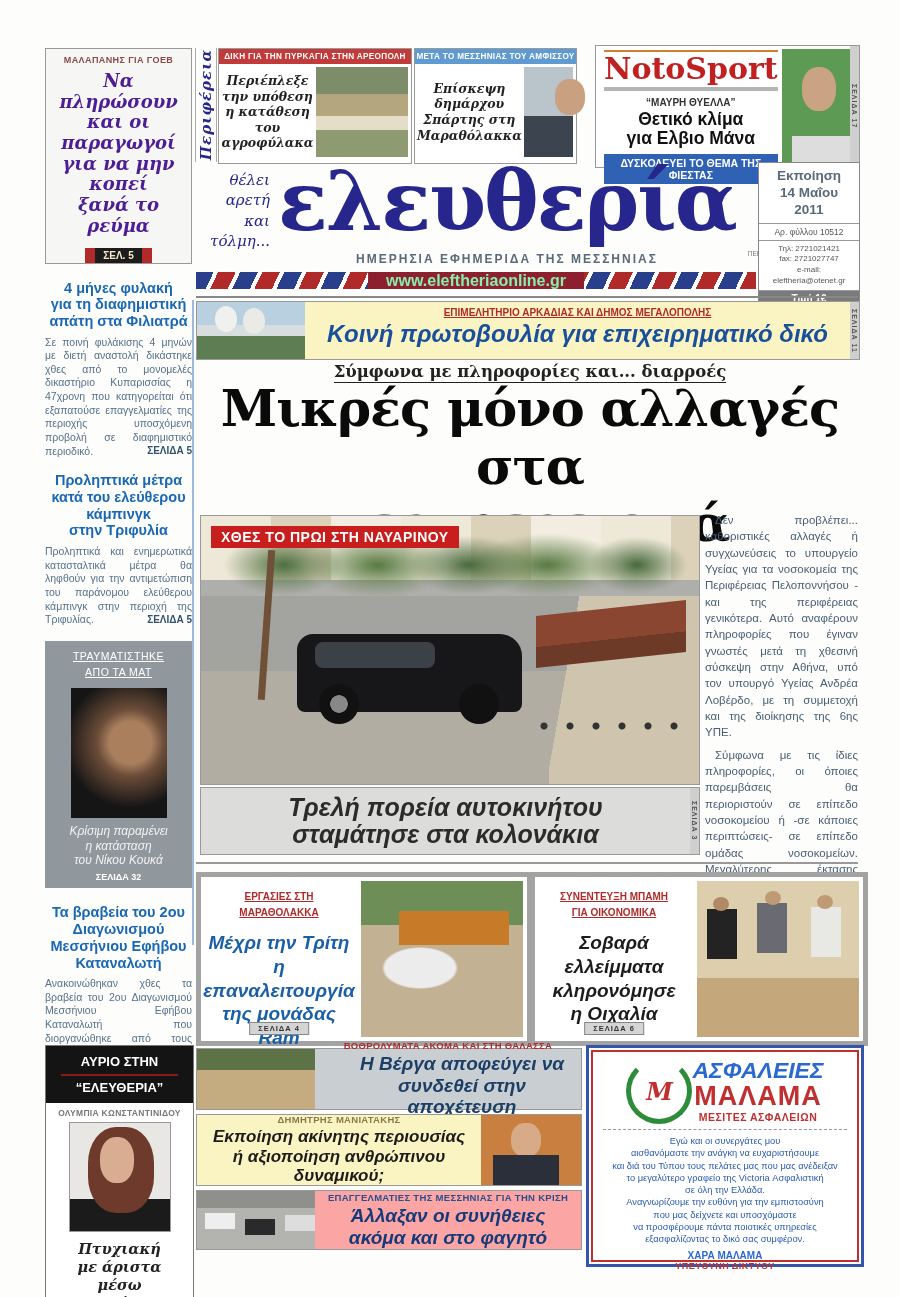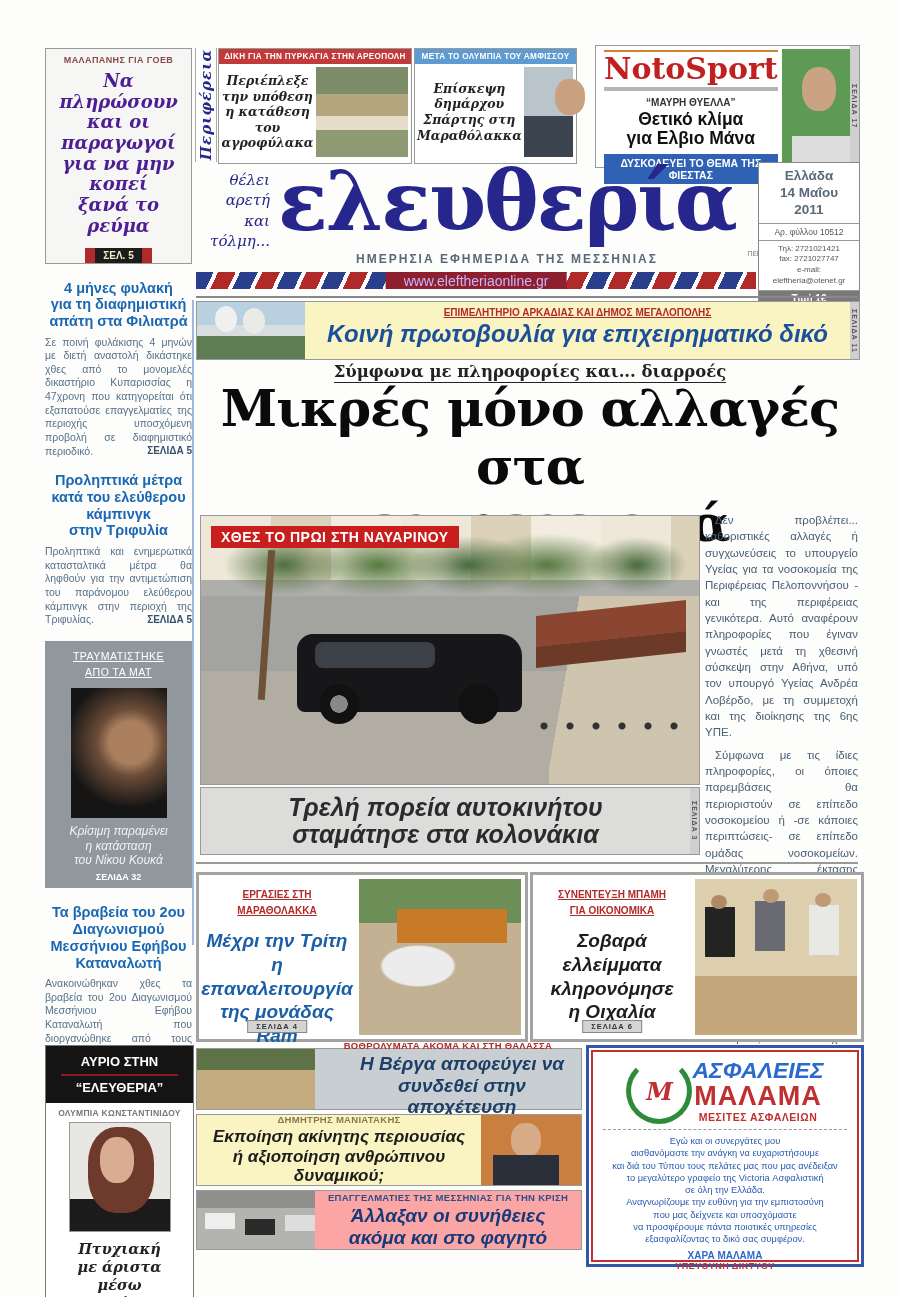--- a/index.html
+++ b/index.html
@@ -44,21 +44,21 @@
   .noto-photo{width:78px;margin:3px 0;background:linear-gradient(180deg,#5d9b55 0 100%);position:relative;}
   .noto-photo:before{content:"";position:absolute;left:20px;top:18px;width:34px;height:44px;border-radius:45%;background:#c9a384;}
   .noto-photo:after{content:"";position:absolute;left:10px;bottom:0;width:58px;height:28px;background:#ddd;}
   .vstrip{writing-mode:vertical-rl;background:#cfcfcf;color:#555;font-size:7px;font-weight:bold;text-align:center;padding:2px 1px;letter-spacing:1px;}
   
   .motto{left:198px;top:170px;width:72px;text-align:right;font-family:"DejaVu Serif",serif;font-style:italic;color:#26268c;font-size:15px;line-height:1.35;}
   .logo{left:268px;top:158px;width:478px;text-align:center;font-family:"DejaVu Serif",serif;font-weight:bold;color:#26268c;font-size:82px;letter-spacing:-2px;line-height:1.05;}
   .subtitle{left:268px;top:252px;width:478px;text-align:center;font-size:12px;letter-spacing:2px;color:#5a6a7a;font-weight:bold;}
   .edition-small{left:742px;top:250px;width:60px;font-size:6.5px;color:#777;text-align:center;line-height:1.3;}
   .stripe-bar{left:196px;top:272px;width:560px;height:17px;background:repeating-linear-gradient(115deg,#2a3f8c 0 16px,#fff 16px 20px,#b02a2a 20px 36px,#fff 36px 40px);}
-  .stripe-label{position:absolute;left:50%;top:0;transform:translateX(-50%);height:17px;background:#8e1f2f;color:#c4b5fd;font-weight:normal;font-size:14px;padding:0 18px;display:flex;align-items:center;}
+  .stripe-label{position:absolute;left:50%;top:0;transform:translateX(-50%);height:17px;background:#8e1f2f;color:#86efac;font-weight:bold;font-size:16px;padding:0 18px;display:flex;align-items:center;}
   .datebox{left:758px;top:162px;width:100px;border:1px solid #888;background:#fff;text-align:center;font-size:9px;color:#555;}
   .datebox .d1{font-size:13.5px;font-weight:bold;color:#5a6a7a;line-height:1.25;padding:5px 0 4px;border-bottom:1px solid #999;}
   .datebox .d2{padding:3px 0;border-bottom:1px solid #999;font-size:8.5px;}
   .datebox .d3{padding:3px 0;font-size:8px;line-height:1.35;border-bottom:1px solid #999;}
   .datebox .d4{background:#7a7a7a;color:#fff;font-size:10px;font-weight:bold;padding:2px 0;}
   .mast-rule{left:196px;top:296px;width:662px;height:2px;background:#888;}
   
   .banner{left:196px;top:301px;width:662px;height:57px;border:1px solid #999;display:flex;background:#faf4c2;}
   .banner-photo{width:108px;background:linear-gradient(180deg,#b9d0e0 0 40%,#d8dde0 40% 60%,#5f7d52 60%);position:relative;}
   .banner-photo:before{content:"";position:absolute;left:18px;top:4px;width:22px;height:26px;border-radius:50%;background:#f0f0ee;box-shadow:28px 2px 0 #eaeae6;}
@@ -81,21 +81,21 @@
   .pm-trunk{position:absolute;left:62px;top:34px;width:7px;height:150px;background:#6e5136;transform:rotate(4deg);}
   .pm-bollards{position:absolute;left:330px;top:205px;width:150px;height:10px;background:radial-gradient(circle,#333 0 3px,transparent 4px) 0 0/26px 10px repeat-x;}
   .photo-label{position:absolute;left:10px;top:10px;background:#c81e1e;color:#fff;font-weight:bold;font-size:14px;padding:3px 10px;letter-spacing:.5px;}
   .caption{left:200px;top:787px;width:498px;height:66px;border:1px solid #999;background:#dcdcda;display:flex;align-items:center;}
   .caption-text{flex:1;text-align:center;font-weight:bold;font-style:italic;font-size:25px;line-height:1.1;color:#2b2b2b;}
   .article{left:705px;top:512px;width:153px;font-size:11.5px;line-height:1.42;color:#4a6075;text-align:justify;}
   .article p{margin:0 0 6px;text-indent:10px;}
   .article .sb-pageref{font-size:10.5px;}
   .mid-rule{left:196px;top:862px;width:662px;height:2px;background:#999;}
   
-  .midbox{border:3px solid #a3a3a3;background:#fff;display:flex;height:164px;}
+  .midbox{border:5px solid #a3a3a3;background:#fff;display:flex;height:164px;}
   .mid-text{flex:1;text-align:center;padding-top:12px;position:relative;}
   .mid-tag{font-size:10px;font-weight:bold;color:#b02a2a;text-decoration:underline;line-height:1.6;}
   .mid-head{font-size:19px;font-weight:bold;font-style:italic;line-height:1.25;margin-top:10px;}
   .mid-head.blue{color:#1a5fa8;}
   .mid-head.dark{color:#1c1c1c;}
   .mid-badge{position:absolute;bottom:6px;left:50%;transform:translateX(-50%);border:1px solid #888;background:#d4d4d4;color:#333;font-size:7.5px;font-weight:bold;letter-spacing:1px;padding:1px 8px;}
   .mid-photo{width:162px;margin:4px;}
   .ph-landfill{background:linear-gradient(180deg,#6d8f57 0 28%,#c2b193 28%);position:relative;}
   .ph-landfill:before{content:"";position:absolute;left:38px;top:30px;width:110px;height:34px;background:#c77a28;}
   .ph-landfill:after{content:"";position:absolute;left:14px;top:62px;width:90px;height:50px;background:radial-gradient(ellipse,#ececec 0 55%,transparent 60%);}
@@ -217,21 +217,21 @@
     <div class="teaser-inner">
       <div class="teaser-text ml">Περιέπλεξε
 την υπόθεση
 η κατάθεση του
 αγροφύλακα</div>
       <div class="teaser-photo ph-hill"></div>
     </div>
   </div>
 
   <div class="abs teaser" style="left:414px;top:48px;width:161px;height:114px;">
-    <div class="teaser-tag tag-blue">ΜΕΤΑ ΤΟ ΟΛΥΜΠΙΑ ΤΟΥ ΑΜΦΙΣΣΟΥ</div>
+    <div class="teaser-tag tag-blue">ΜΕΤΑ ΤΟ ΜΕΣΣΗΝΙΑΣ ΤΟΥ ΑΜΦΙΣΣΟΥ</div>
     <div class="teaser-inner">
       <div class="teaser-text ml">Επίσκεψη
 δημάρχου
 Σπάρτης στη
 Μαραθόλακκα</div>
       <div class="teaser-photo ph-man"></div>
     </div>
   </div>
 
   <div class="abs noto">
@@ -250,21 +250,21 @@
 αρετή
 και τόλμη...</div>
   <div class="abs logo">ελευθερία</div>
   <div class="abs subtitle">ΗΜΕΡΗΣΙΑ ΕΦΗΜΕΡΙΔΑ ΤΗΣ ΜΕΣΣΗΝΙΑΣ</div>
   <div class="abs edition-small">ΠΕΡΙΦΕΡΕΙΑΚΗ ΕΚΔΟΣΗ</div>
   <div class="abs stripe-bar">
     <div class="stripe-label">www.eleftheriaonline.gr</div>
   </div>
   <div class="abs datebox">
     <div class="d1">
-      <div>Ελλάδα</div>
+      <div>Εκποίηση</div>
       <div>14 Μαΐου</div>
       <div>2011</div>
     </div>
     <div class="d2">Αρ. φύλλου 10512</div>
     <div class="d3 ml">Τηλ: 2721021421
 fax: 2721027747
 e-mail:
 eleftheria@otenet.gr</div>
     <div class="d4">Τιμή 1€</div>
   </div>

